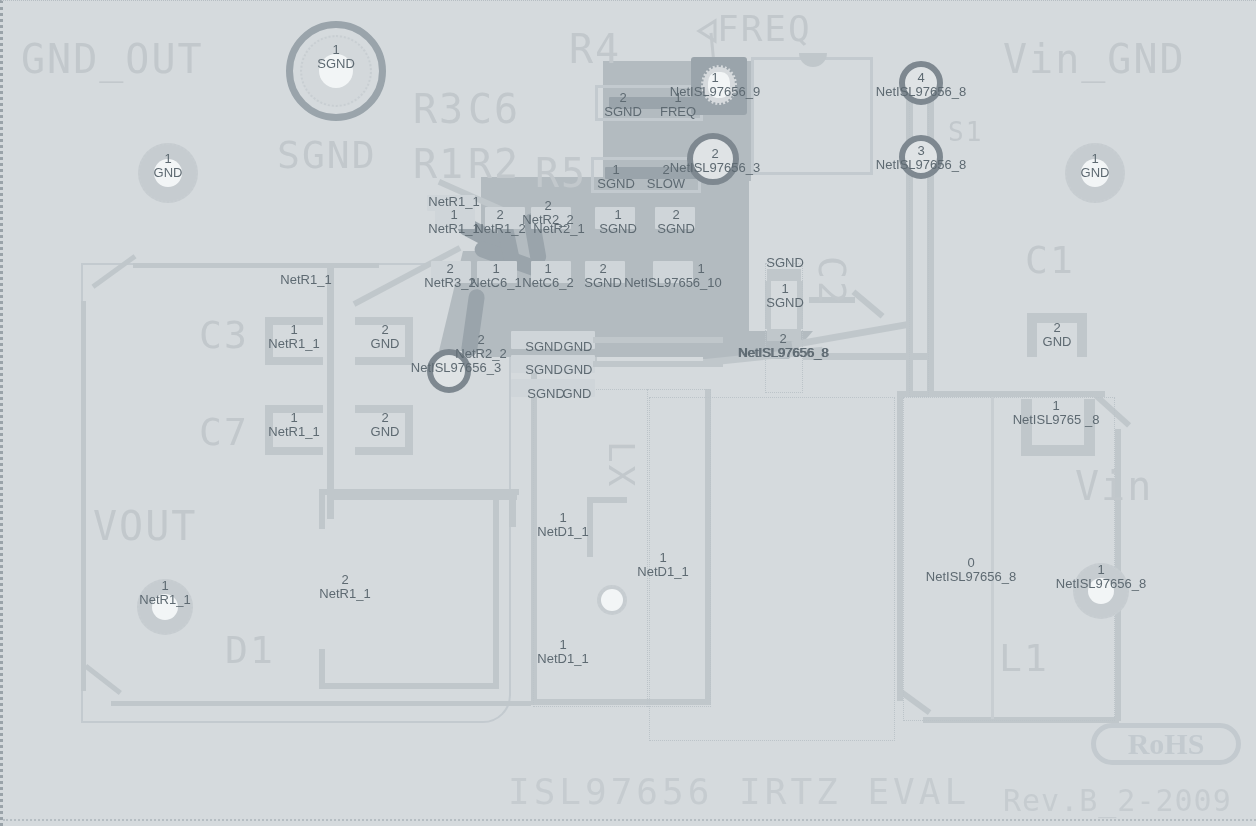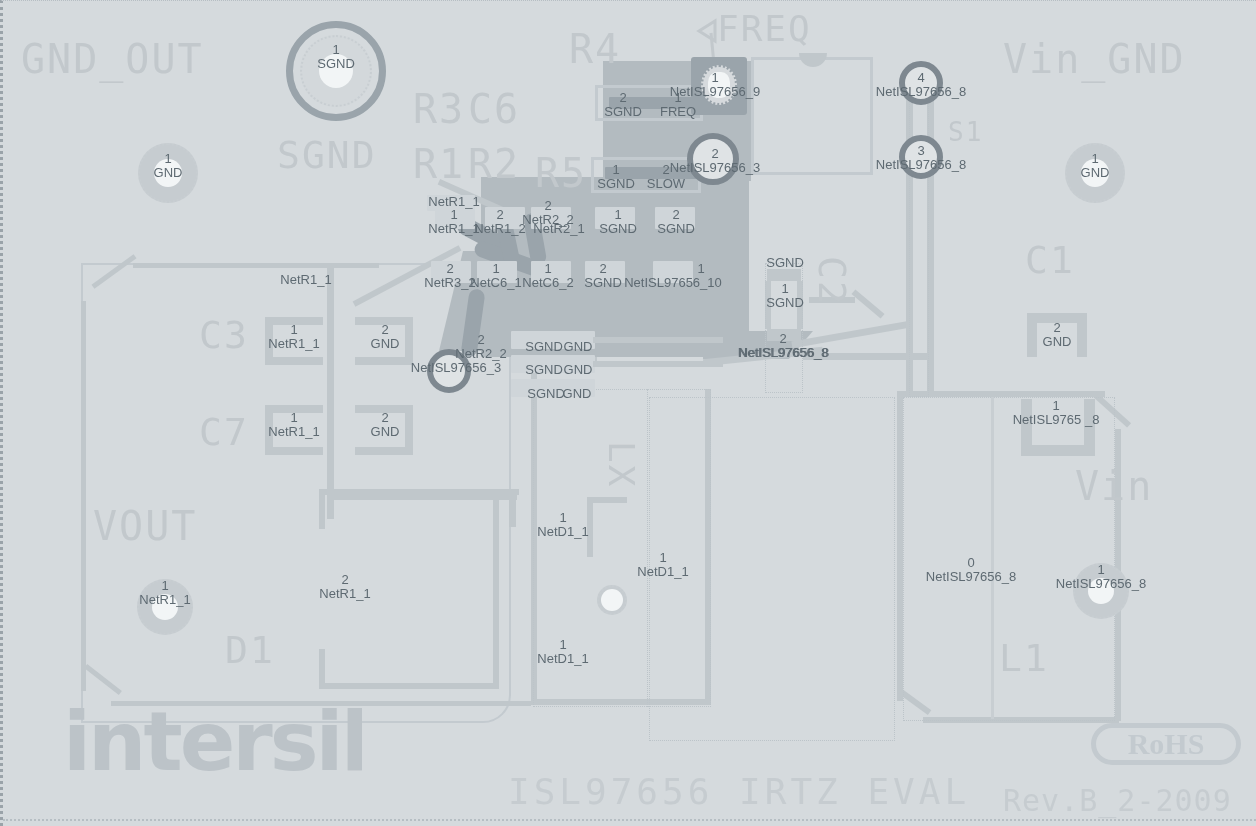--- a/index.html
+++ b/index.html
@@ -525,18 +525,17 @@
   <div class="silk" style="left:196px; top:315px; font-size:38px;">C3</div>
   <div class="silk" style="left:196px; top:412px; font-size:38px;">C7</div>
   <div class="silk" style="left:90px;  top:505px; font-size:40px;">VOUT</div>
   <div class="silk" style="left:222px; top:630px; font-size:38px;">D1</div>
   <div class="silk" style="left:1072px;top:465px; font-size:40px;">Vin</div>
   <div class="silk" style="left:996px; top:638px; font-size:38px;">L1</div>
 
   <div class="silk rot90" style="left:848px; top:255px; font-size:38px;">C2</div>
   <div class="silk rot90" style="left:636px; top:440px; font-size:36px;">LX</div>
 
-  <div id="logo">intersil</div>
   <div id="boardtitle">ISL97656 IRTZ EVAL</div>
   <div id="rohs">RoHS</div>
   <div id="rev">Rev.B_2-2009</div>
 
 </div>
 
 </body></html>

